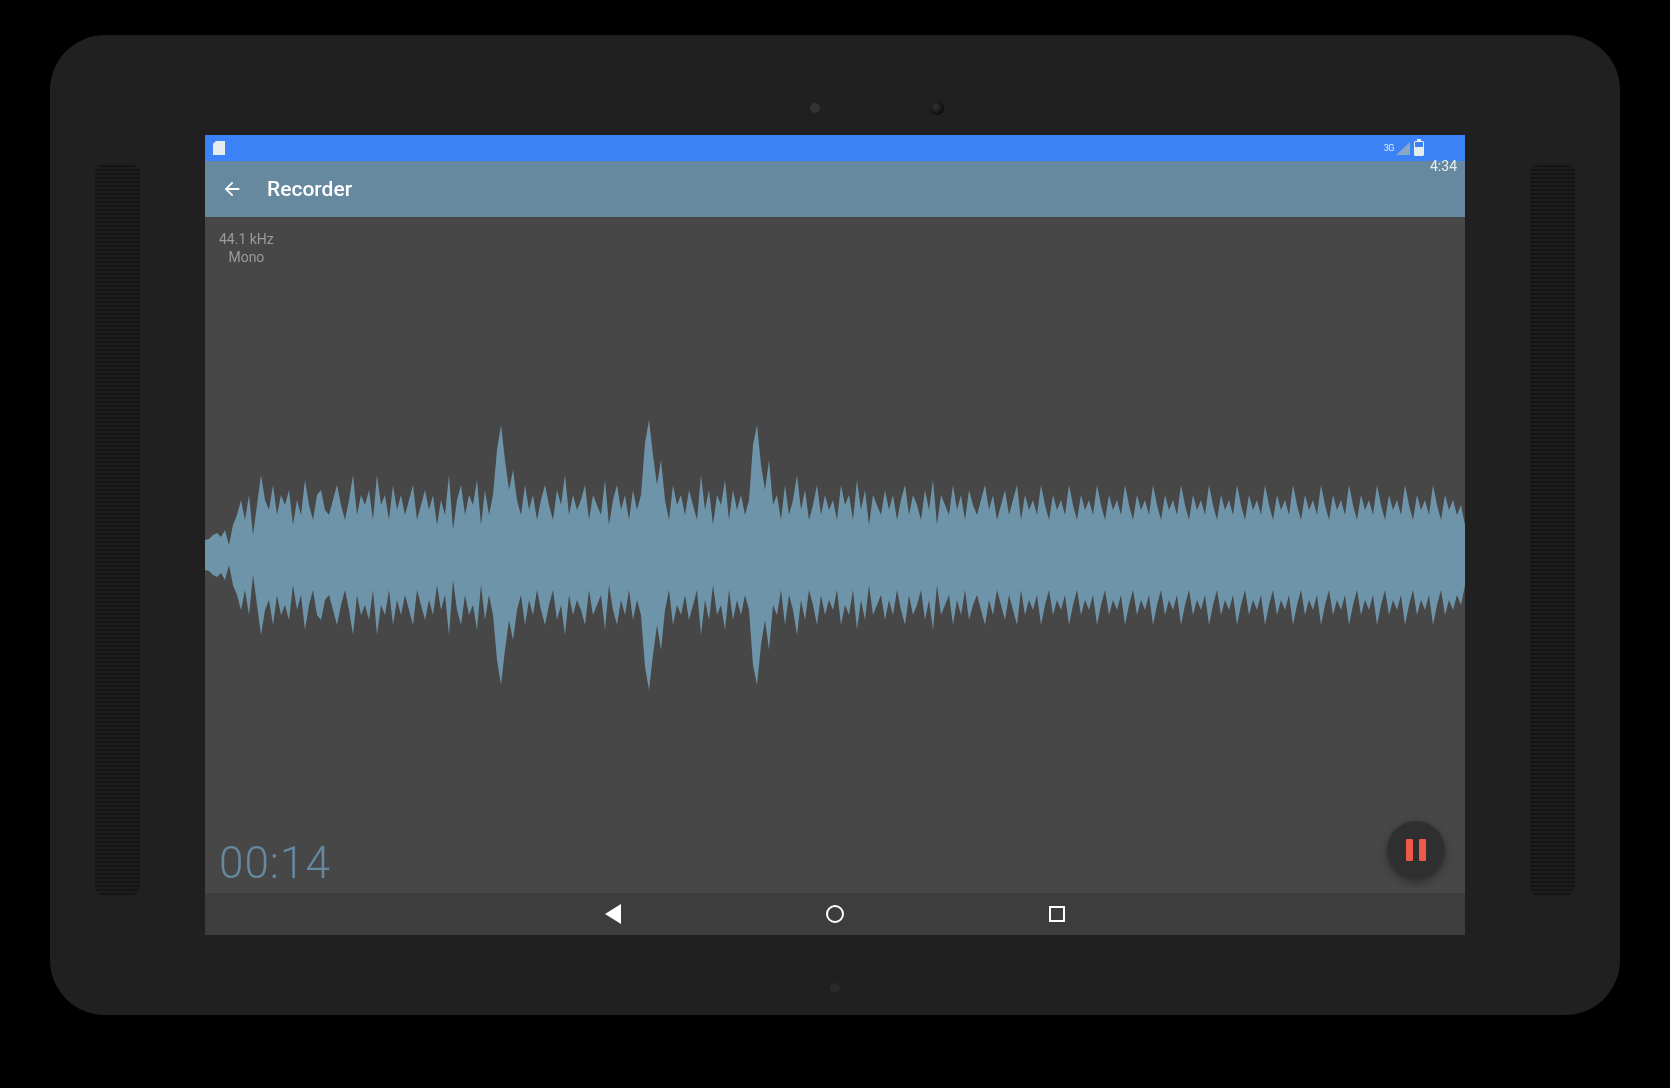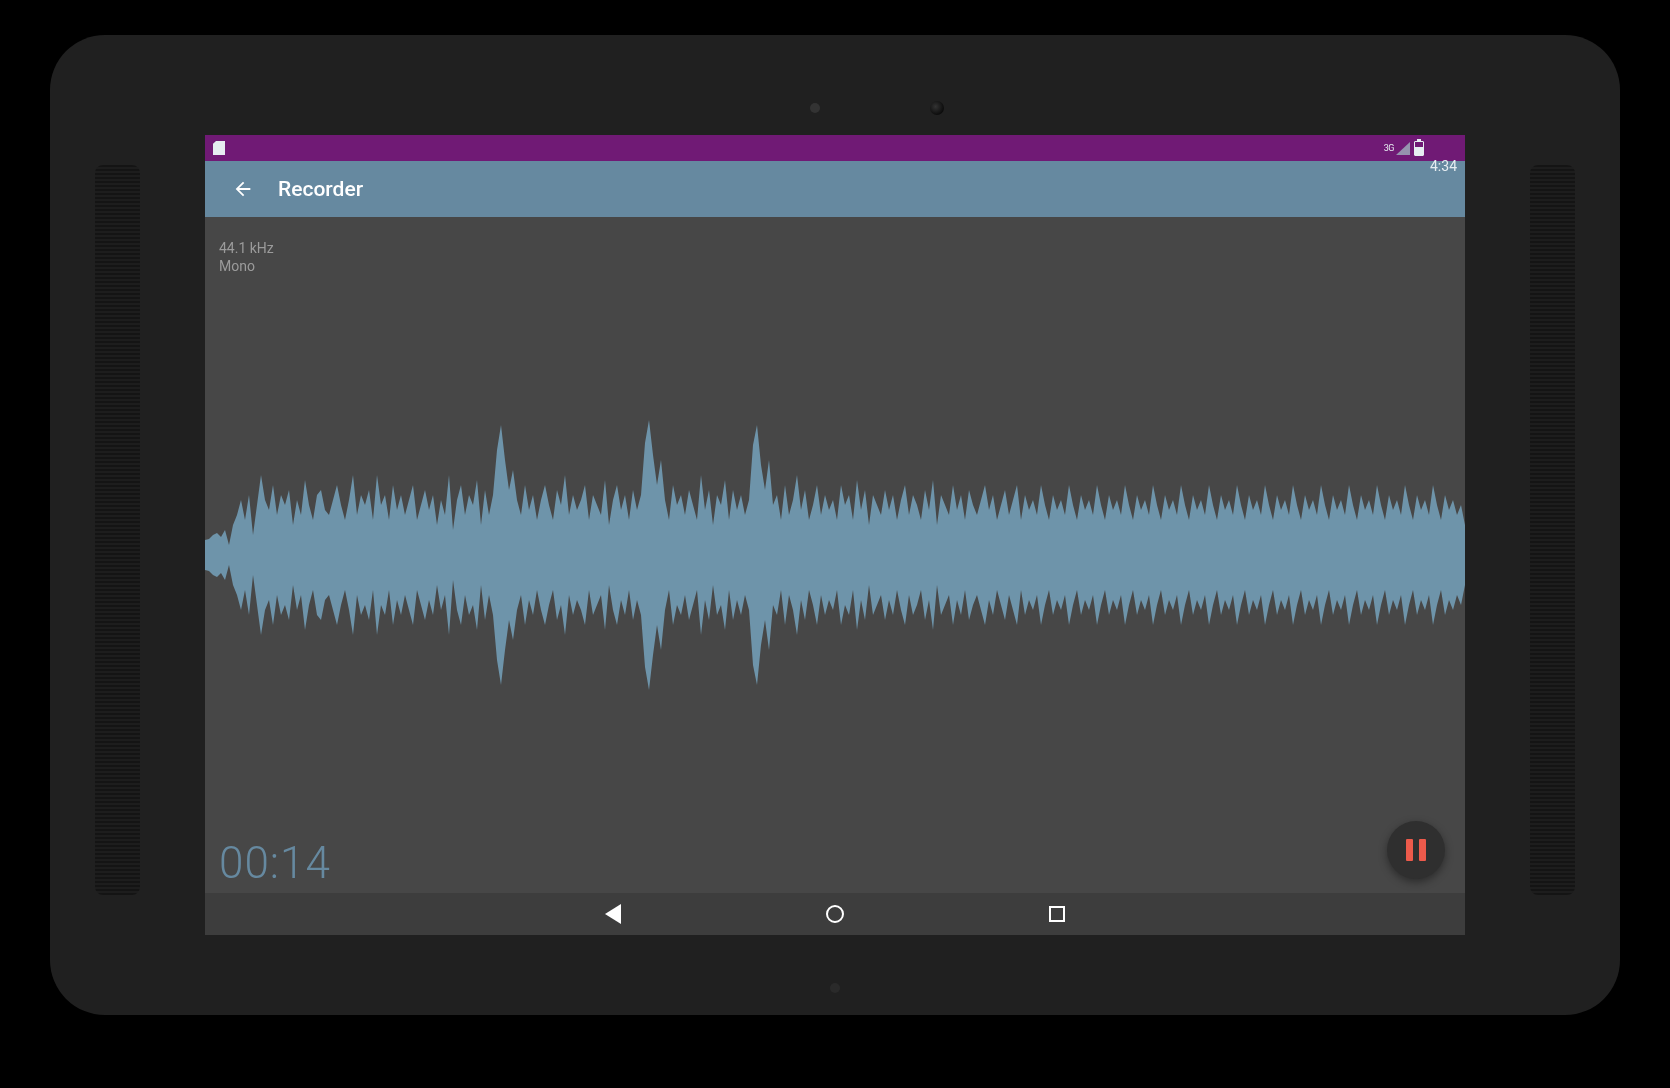--- a/index.html
+++ b/index.html
@@ -55,21 +55,21 @@
     left: 155px;
     top: 100px;
     width: 1260px;
     height: 800px;
     background: #474747;
     overflow: hidden;
   }
   
   .status-bar {
     height: 26px;
-    background: #701a75;
+    background: #3b82f6;
     display: flex;
     align-items: center;
     padding: 0 8px;
     color: #e6edf1;
     font-size: 13px;
   }
   .status-bar .spacer { flex: 1; }
   .sd-icon {
     width: 12px; height: 14px;
     background: #e6edf1;
@@ -102,42 +102,43 @@
     bottom:0; left:0; right:0; height:55%;
     background:#e6edf1;
   }
   .clock { font-size: 14px; margin-top: 36px; }
   
   .action-bar {
     height: 56px;
     background: #6689a0;
     display: flex;
     align-items: center;
-    padding: 0 27px;
+    padding: 0 16px;
     gap: 24px;
   }
   .back-arrow {
     width: 22px; height: 22px;
     position: relative;
     cursor: pointer;
   }
   .back-arrow svg { width:100%; height:100%; }
   .action-title {
     color: #fff;
     font-size: 21px;
     font-weight: 500;
   }
   
   .info-block {
     position: absolute;
-    top: 104px;
+    top: 95px;
     left: 14px;
     color: #9b9b9b;
     font-size: 14px;
     line-height: 1.3;
+    text-align: center;
   }
   
   .wave-area {
     position: absolute;
     top: 82px;
     left: 0;
     right: 0;
     bottom: 42px;
     overflow: hidden;
   }

